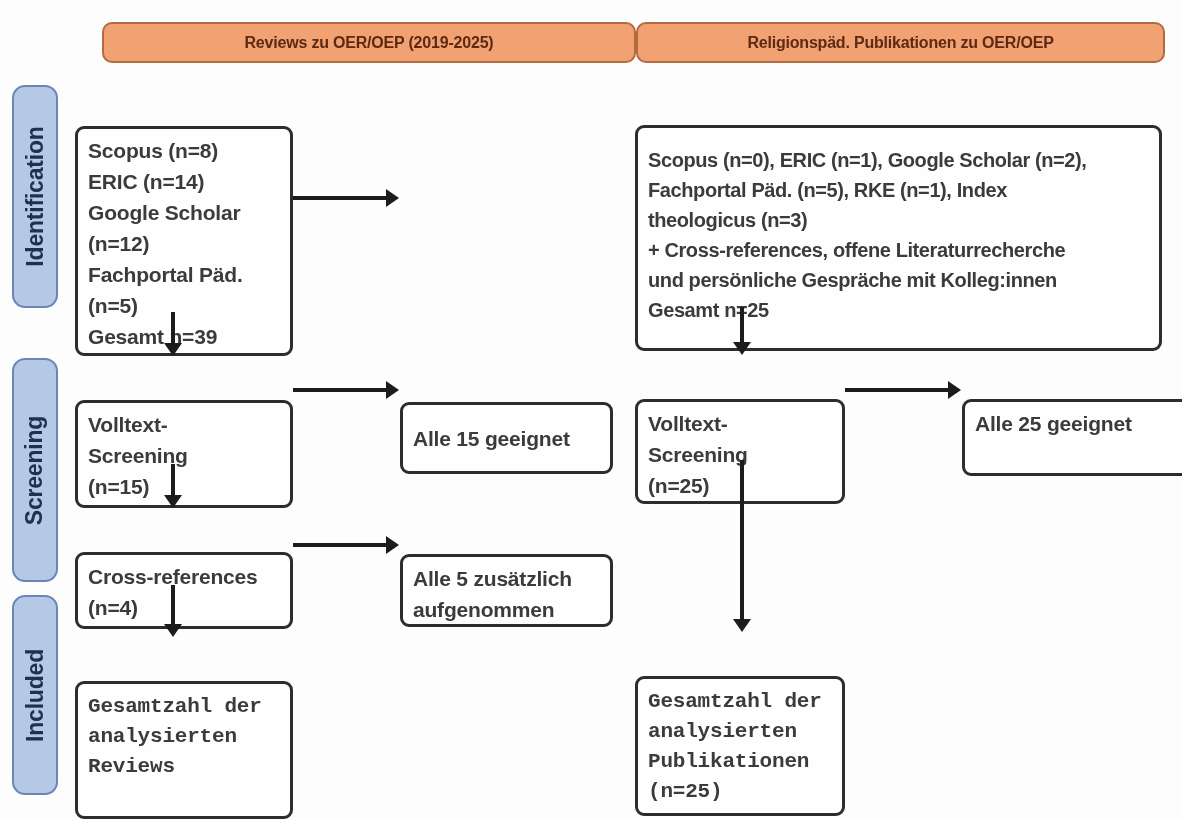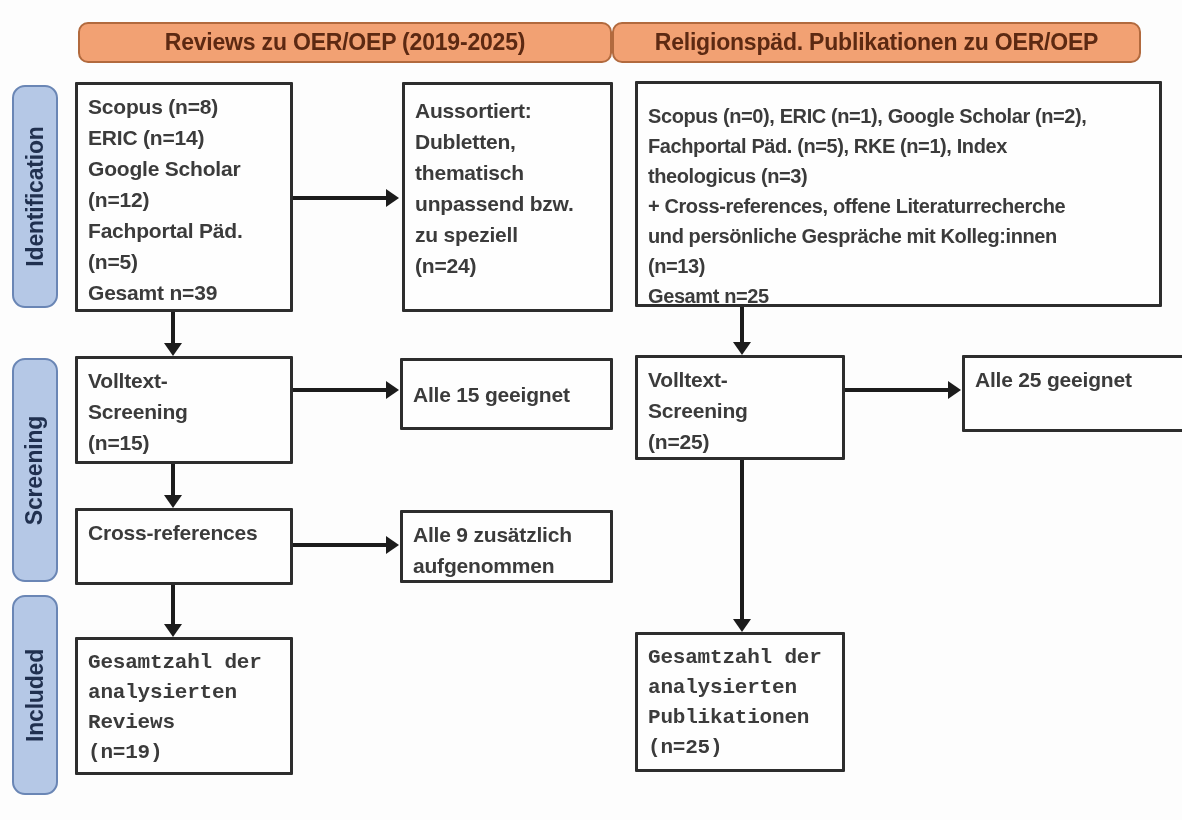--- a/index.html
+++ b/index.html
@@ -10,36 +10,36 @@
   html,body{margin:0;padding:0;}
   body{background:#e8e8e8;font-family:"Liberation Sans",sans-serif;}
   .canvas{
     position:relative;width:1182px;height:820px;background:var(--background);
     overflow:hidden;
   }
   .banner{
     position:absolute;display:flex;align-items:center;justify-content:center;
     background:var(--banner-fill);border:2px solid var(--banner-border);
     border-radius:10px;color:var(--banner-text);
-    font-size:23px;font-weight:700;letter-spacing:-0.2px;box-sizing:border-box;
+    font-size:16px;font-weight:700;letter-spacing:-0.2px;box-sizing:border-box;margin-left:24px;
   }
   .stage{
     position:absolute;display:flex;align-items:center;justify-content:center;
     background:var(--stage-fill);border:2px solid var(--stage-border);
     border-radius:13px;color:var(--stage-text);box-sizing:border-box;
   }
   .stage span{
     transform:rotate(-90deg);white-space:nowrap;
     font-size:23px;font-weight:700;letter-spacing:-0.2px;
   }
   .box{
     position:absolute;background:#fefefe;border:3px solid var(--box-border);
     box-sizing:border-box;color:var(--box-text);
     font-size:21px;font-weight:700;letter-spacing:-0.2px;
-    padding:6px 6px 0 10px;border-radius:1px;
+    padding:6px 6px 0 10px;border-radius:9px;margin-top:44px;
   }
   .box .ln{line-height:31px;white-space:nowrap;}
   .box.rwide{font-size:20px;letter-spacing:-0.4px;padding-top:17px;}
   .box.rwide .ln{line-height:30px;}
   .box.inc .ln{line-height:30px;font-family:Liberation Mono, monospace;}
   .arrow-line-v{position:absolute;width:4px;background:var(--arrow);}
   .arrow-line-h{position:absolute;height:4px;background:var(--arrow);}
   .arrow-head-down{
     position:absolute;width:0;height:0;
     border-left:9px solid transparent;border-right:9px solid transparent;
@@ -72,62 +72,53 @@
   <div class="box" style="left:75px;top:82px;width:218px;height:230px;">
     <div class="ln">Scopus (n=8)</div>
     <div class="ln">ERIC (n=14)</div>
     <div class="ln">Google Scholar</div>
     <div class="ln">(n=12)</div>
     <div class="ln">Fachportal Päd.</div>
     <div class="ln">(n=5)</div>
     <div class="ln">Gesamt n=39</div>
   </div>
 
-  <div class="box" style="left:402px;top:82px;width:211px;height:230px;padding-top:10px;">
-    <div class="ln">Aussortiert:</div>
-    <div class="ln">Dubletten,</div>
-    <div class="ln">thematisch</div>
-    <div class="ln">unpassend bzw.</div>
-    <div class="ln">zu speziell</div>
-    <div class="ln">(n=24)</div>
-  </div>
 
   <div class="box" style="left:75px;top:356px;width:218px;height:108px;">
     <div class="ln">Volltext-</div>
     <div class="ln">Screening</div>
     <div class="ln">(n=15)</div>
   </div>
 
   <div class="box" style="left:400px;top:358px;width:213px;height:72px;padding-top:18px;">
     <div class="ln">Alle 15 geeignet</div>
   </div>
 
   <div class="box" style="left:75px;top:508px;width:218px;height:77px;">
     <div class="ln">Cross-references</div>
+    <div class="ln">(n=4)</div>
   </div>
 
   <div class="box" style="left:400px;top:510px;width:213px;height:73px;">
-    <div class="ln">Alle 9 zusätzlich</div>
+    <div class="ln">Alle 5 zusätzlich</div>
     <div class="ln">aufgenommen</div>
   </div>
 
   <div class="box inc" style="left:75px;top:637px;width:218px;height:138px;padding-top:8px;">
     <div class="ln">Gesamtzahl der</div>
     <div class="ln">analysierten</div>
     <div class="ln">Reviews</div>
-    <div class="ln">(n=19)</div>
   </div>
 
   <div class="box rwide" style="left:635px;top:81px;width:527px;height:226px;">
     <div class="ln">Scopus (n=0), ERIC (n=1), Google Scholar (n=2),</div>
     <div class="ln">Fachportal Päd. (n=5), RKE (n=1), Index</div>
     <div class="ln">theologicus (n=3)</div>
     <div class="ln">+ Cross-references, offene Literaturrecherche</div>
     <div class="ln">und persönliche Gespräche mit Kolleg:innen</div>
-    <div class="ln">(n=13)</div>
     <div class="ln">Gesamt n=25</div>
   </div>
 
   <div class="box" style="left:635px;top:355px;width:210px;height:105px;">
     <div class="ln">Volltext-</div>
     <div class="ln">Screening</div>
     <div class="ln">(n=25)</div>
   </div>
 
   <div class="box" style="left:962px;top:355px;width:238px;height:77px;padding-top:6px;">

